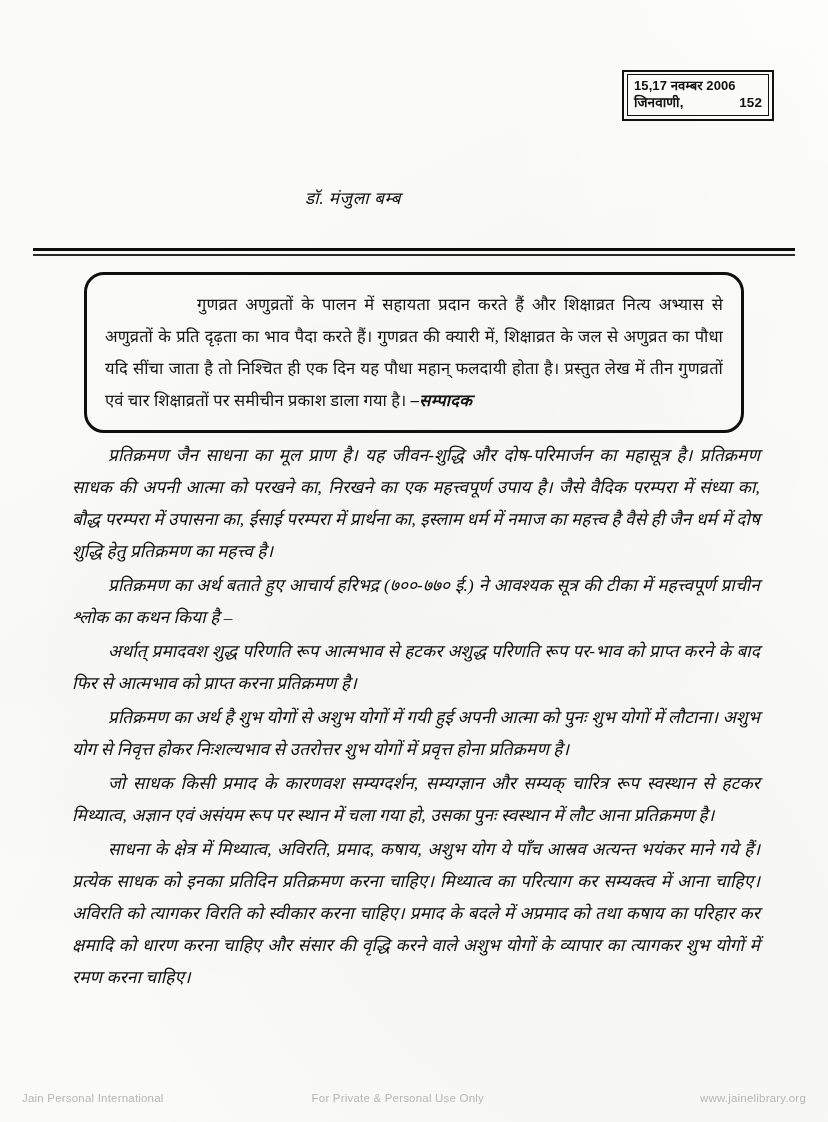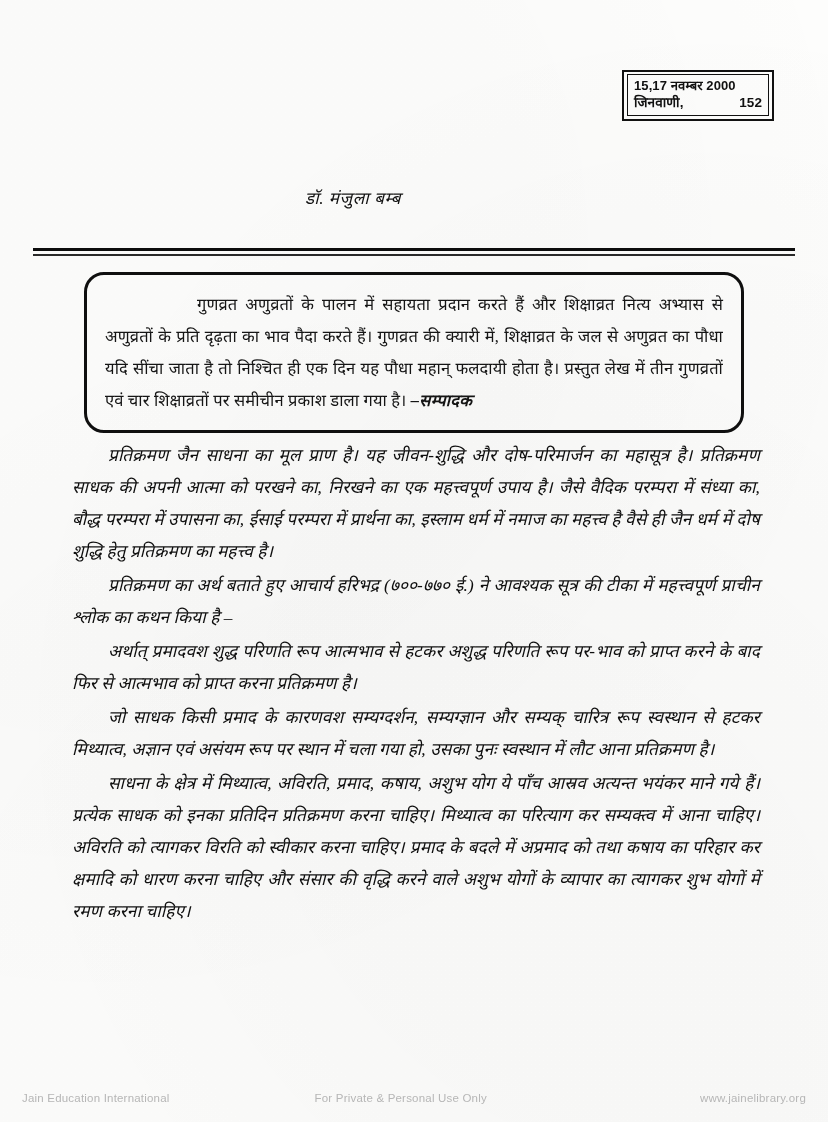--- a/index.html
+++ b/index.html
@@ -184,21 +184,21 @@
   .footer .f-right  { flex: 0 0 auto; }
 </style>
 </head>
 <body>
 
 <div class="page">
 
   <div class="stamp-box">
     <div class="stamp-inner">
       <div class="stamp-row issue">
-        <span class="left">15,17 नवम्बर 2000</span>
+        <span class="left">15,17 नवम्बर 2006</span>
       </div>
       <div class="stamp-row">
         <span class="left">जिनवाणी,</span>
         <span class="right">152</span>
       </div>
     </div>
   </div>
 
 
   <div class="byline">डॉ. मंजुला बम्ब</div>
@@ -211,23 +211,24 @@
   <div class="abstract-box">
     <p><span>गुणव्रत अणुव्रतों के पालन में सहायता प्रदान करते हैं और शिक्षाव्रत नित्य अभ्यास से अणुव्रतों के प्रति दृढ़ता का भाव पैदा करते हैं। गुणव्रत की क्यारी में, शिक्षाव्रत के जल से अणुव्रत का पौधा यदि सींचा जाता है तो निश्चित ही एक दिन यह पौधा महान् फलदायी होता है। प्रस्तुत लेख में तीन गुणव्रतों एवं चार शिक्षाव्रतों पर समीचीन प्रकाश डाला गया है। </span><span class="editor-sign">–सम्पादक</span></p>
   </div>
 
   <div class="body-col">
     <p>प्रतिक्रमण जैन साधना का मूल प्राण है। यह जीवन-शुद्धि और दोष-परिमार्जन का महासूत्र है। प्रतिक्रमण साधक की अपनी आत्मा को परखने का, निरखने का एक महत्त्वपूर्ण उपाय है। जैसे वैदिक परम्परा में संध्या का, बौद्ध परम्परा में उपासना का, ईसाई परम्परा में प्रार्थना का, इस्लाम धर्म में नमाज का महत्त्व है वैसे ही जैन धर्म में दोष शुद्धि हेतु प्रतिक्रमण का महत्त्व है।</p>
     <p>प्रतिक्रमण का अर्थ बताते हुए आचार्य हरिभद्र (७००-७७० ई.) ने आवश्यक सूत्र की टीका में महत्त्वपूर्ण प्राचीन श्लोक का कथन किया है –</p>
 
 
     <p>अर्थात् प्रमादवश शुद्ध परिणति रूप आत्मभाव से हटकर अशुद्ध परिणति रूप पर-भाव को प्राप्त करने के बाद फिर से आत्मभाव को प्राप्त करना प्रतिक्रमण है।</p>
+    <p>प्रतिक्रमण का अर्थ है शुभ योगों से अशुभ योगों में गयी हुई अपनी आत्मा को पुनः शुभ योगों में लौटाना। अशुभ योग से निवृत्त होकर निःशल्यभाव से उतरोत्तर शुभ योगों में प्रवृत्त होना प्रतिक्रमण है।</p>
     <p>जो साधक किसी प्रमाद के कारणवश सम्यग्दर्शन, सम्यग्ज्ञान और सम्यक् चारित्र रूप स्वस्थान से हटकर मिथ्यात्व, अज्ञान एवं असंयम रूप पर स्थान में चला गया हो, उसका पुनः स्वस्थान में लौट आना प्रतिक्रमण है।</p>
     <p>साधना के क्षेत्र में मिथ्यात्व, अविरति, प्रमाद, कषाय, अशुभ योग ये पाँच आस्रव अत्यन्त भयंकर माने गये हैं। प्रत्येक साधक को इनका प्रतिदिन प्रतिक्रमण करना चाहिए। मिथ्यात्व का परित्याग कर सम्यक्त्व में आना चाहिए। अविरति को त्यागकर विरति को स्वीकार करना चाहिए। प्रमाद के बदले में अप्रमाद को तथा कषाय का परिहार कर क्षमादि को धारण करना चाहिए और संसार की वृद्धि करने वाले अशुभ योगों के व्यापार का त्यागकर शुभ योगों में रमण करना चाहिए।</p>
   </div>
 
   <div class="footer">
-    <span class="f-left">Jain Education International</span>
+    <span class="f-left">Jain Personal International</span>
     <span class="f-center">For Private &amp; Personal Use Only</span>
     <span class="f-right">www.jainelibrary.org</span>
   </div>
 
 </div>
 
 </body></html>

